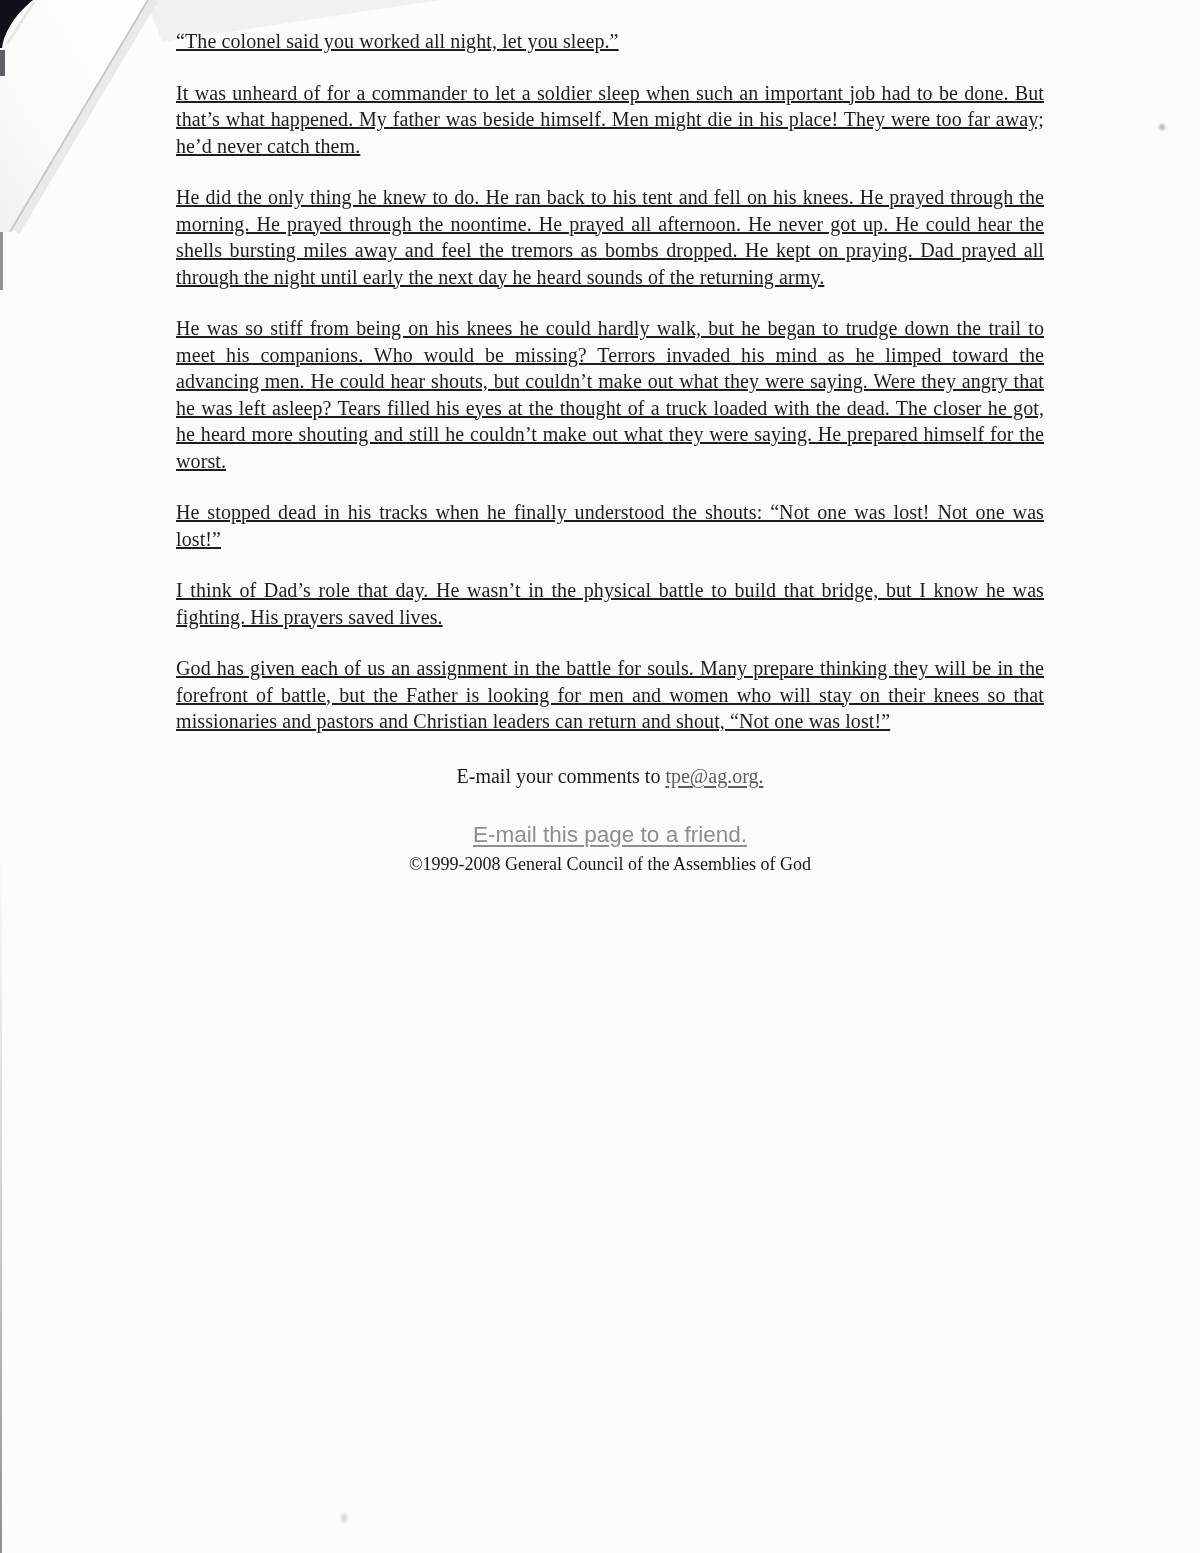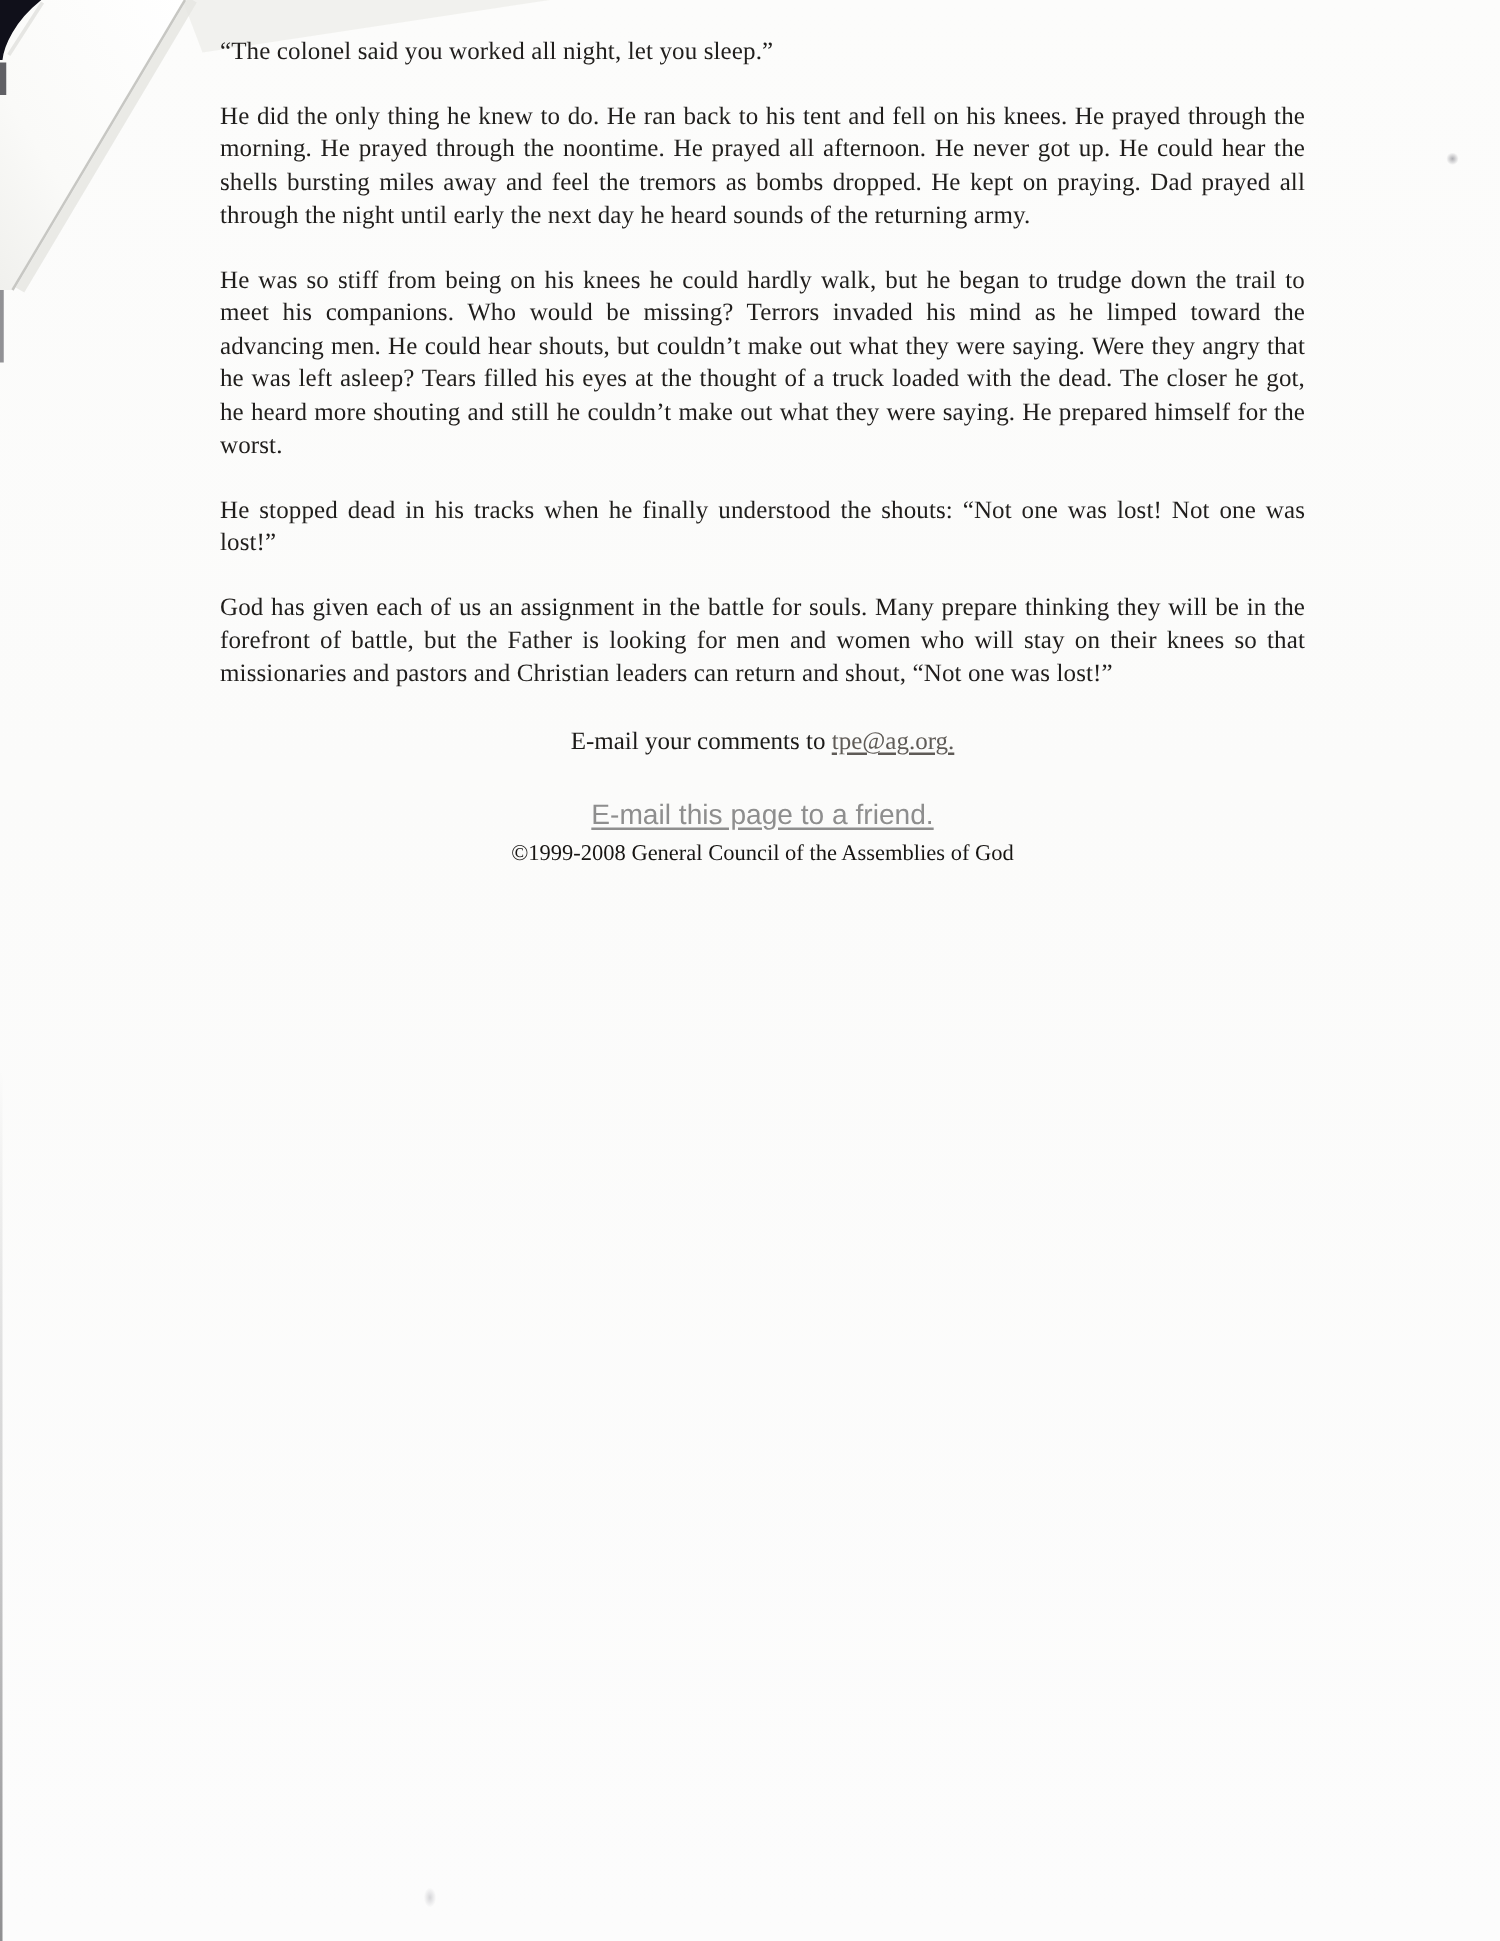--- a/index.html
+++ b/index.html
@@ -50,20 +50,21 @@
     top: 28px;
     width: 868px;
     color: #201e1c;
   }
   .para {
     margin: 0 0 25px 0;
     font-size: 20px;
     line-height: 26.5px;
     text-align: justify;
     letter-spacing: 0.1px;
+    text-decoration: underline;
   }
   .footer-block {
     margin-top: 28px;
     text-align: center;
   }
   .byline, .comments-line {
     font-size: 20px;
     line-height: 27px;
     color: #1c1a18;
   }
@@ -118,23 +119,25 @@
     <rect x="0" y="50" width="5" height="26" fill="#2c2c33" opacity="0.75"></rect>
     <rect x="0" y="232" width="3" height="58" fill="#3a3a42" opacity="0.55"></rect>
   </svg>
 
   <div class="left-edge"></div>
   <div class="speck-a"></div>
   <div class="speck-b"></div>
 
   <div class="content">
     <p class="para">“The colonel said you worked all night, let you sleep.”</p>
+    <p class="para">It was unheard of for a commander to let a soldier sleep when such an important job had to be done. But that’s what happened. My father was beside himself. Men might die in his place! They were too far away; he’d never catch them.</p>
     <p class="para">He did the only thing he knew to do. He ran back to his tent and fell on his knees. He prayed through the morning. He prayed through the noontime. He prayed all afternoon. He never got up. He could hear the shells bursting miles away and feel the tremors as bombs dropped. He kept on praying. Dad prayed all through the night until early the next day he heard sounds of the returning army.</p>
     <p class="para">He was so stiff from being on his knees he could hardly walk, but he began to trudge down the trail to meet his companions. Who would be missing? Terrors invaded his mind as he limped toward the advancing men. He could hear shouts, but couldn’t make out what they were saying. Were they angry that he was left asleep? Tears filled his eyes at the thought of a truck loaded with the dead. The closer he got, he heard more shouting and still he couldn’t make out what they were saying. He prepared himself for the worst.</p>
     <p class="para">He stopped dead in his tracks when he finally understood the shouts: “Not one was lost! Not one was lost!”</p>
+    <p class="para">I think of Dad’s role that day. He wasn’t in the physical battle to build that bridge, but I know he was fighting. His prayers saved lives.</p>
     <p class="para">God has given each of us an assignment in the battle for souls. Many prepare thinking they will be in the forefront of battle, but the Father is looking for men and women who will stay on their knees so that missionaries and pastors and Christian leaders can return and shout, “Not one was lost!”</p>
 
     <div class="footer-block">
       <div class="comments-line"><span>E-mail your comments to </span><a class="email-link" href="#">tpe@ag.org.</a></div>
 
       <div class="share-line">
         <a class="share-link" href="#">E-mail this page to a friend.</a>
       </div>
       <div class="copyright">©1999-2008 General Council of the Assemblies of God</div>
     </div>

